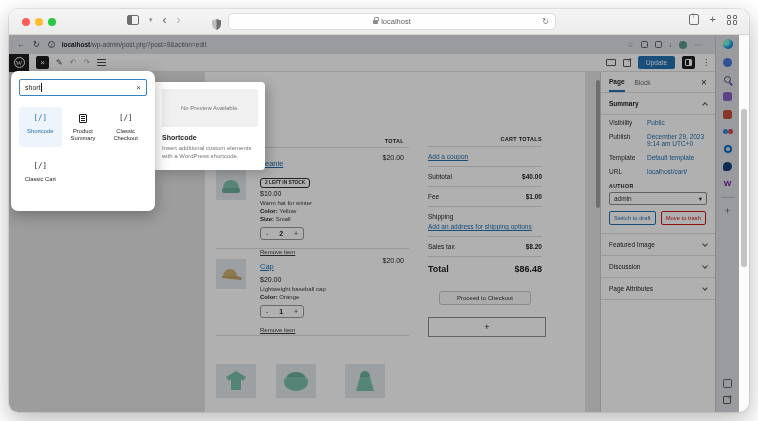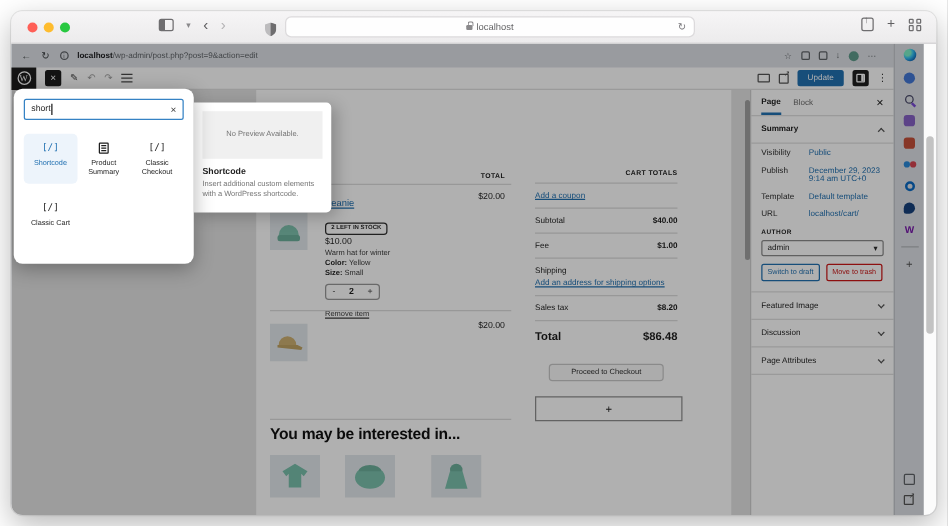--- a/index.html
+++ b/index.html
@@ -277,20 +277,32 @@
         <div class="line-total" style="left:335px;top:82px;">$20.00</div>
         <div class="hr" style="left:207px;top:176px;width:193px;"></div>
 
         <div style="position:absolute;left:207px;top:183px;width:190px;">
           <div class="thumb-box" style="left:0;top:4px;width:30px;height:30px;">
             <svg width="24" height="18" viewBox="0 0 24 18">
                 <path d="M4 11 a7 7 0 0 1 14 0 z" fill="#cdb071"></path>
                 <path d="M3 11 h16 l4 2 -1 2 -19 -2 z" fill="#bfa263"></path>
               </svg>
           </div>
+          <div style="margin-left:44px;">
+            <a class="lnk item-name">Cap</a>
+            <div class="price" style="margin-top:3px;">$20.00</div>
+            <div class="desc">Lightweight baseball cap</div>
+            <div class="attr"><b>Color:</b> <span>Orange</span></div>
+            <div class="stepper">
+              <span>-</span>
+              <span class="qty">1</span>
+              <span>+</span>
+            </div>
+            <a class="remove">Remove item</a>
+          </div>
         </div>
         <div class="line-total" style="left:335px;top:185px;">$20.00</div>
         <div class="hr" style="left:207px;top:263px;width:193px;"></div>
 
         <div class="totals">
           <div class="t-title">CART TOTALS</div>
           <div class="t-row">
               <a class="lnk">Add a coupon</a>
             </div>
           <div class="t-row">
@@ -310,21 +322,20 @@
               <span class="val">$8.20</span>
             </div>
           <div class="t-total">
               <span>Total</span>
               <span>$86.48</span>
             </div>
           <div class="checkout">Proceed to Checkout</div>
           <div class="appender">+</div>
         </div>
 
-        <div class="interested">You may be interested in...</div>
         <div class="thumb-box" style="left:207px;top:292px;width:40px;height:34px;">
           <svg width="28" height="24" viewBox="0 0 28 24">
               <path d="M9 5 L14 2 L19 5 L24 8 L21 12 L19 10 V21 H9 V10 L7 12 L4 8 Z" fill="#79bfab"></path>
             </svg>
         </div>
         <div class="thumb-box" style="left:267px;top:292px;width:40px;height:34px;">
           <svg width="30" height="24" viewBox="0 0 30 24">
               <ellipse cx="15" cy="13" rx="12" ry="9" fill="#7cc1ad"></ellipse>
               <path d="M6 8 a9 5 0 0 1 18 0 z" fill="#6db09b"></path>
             </svg>

